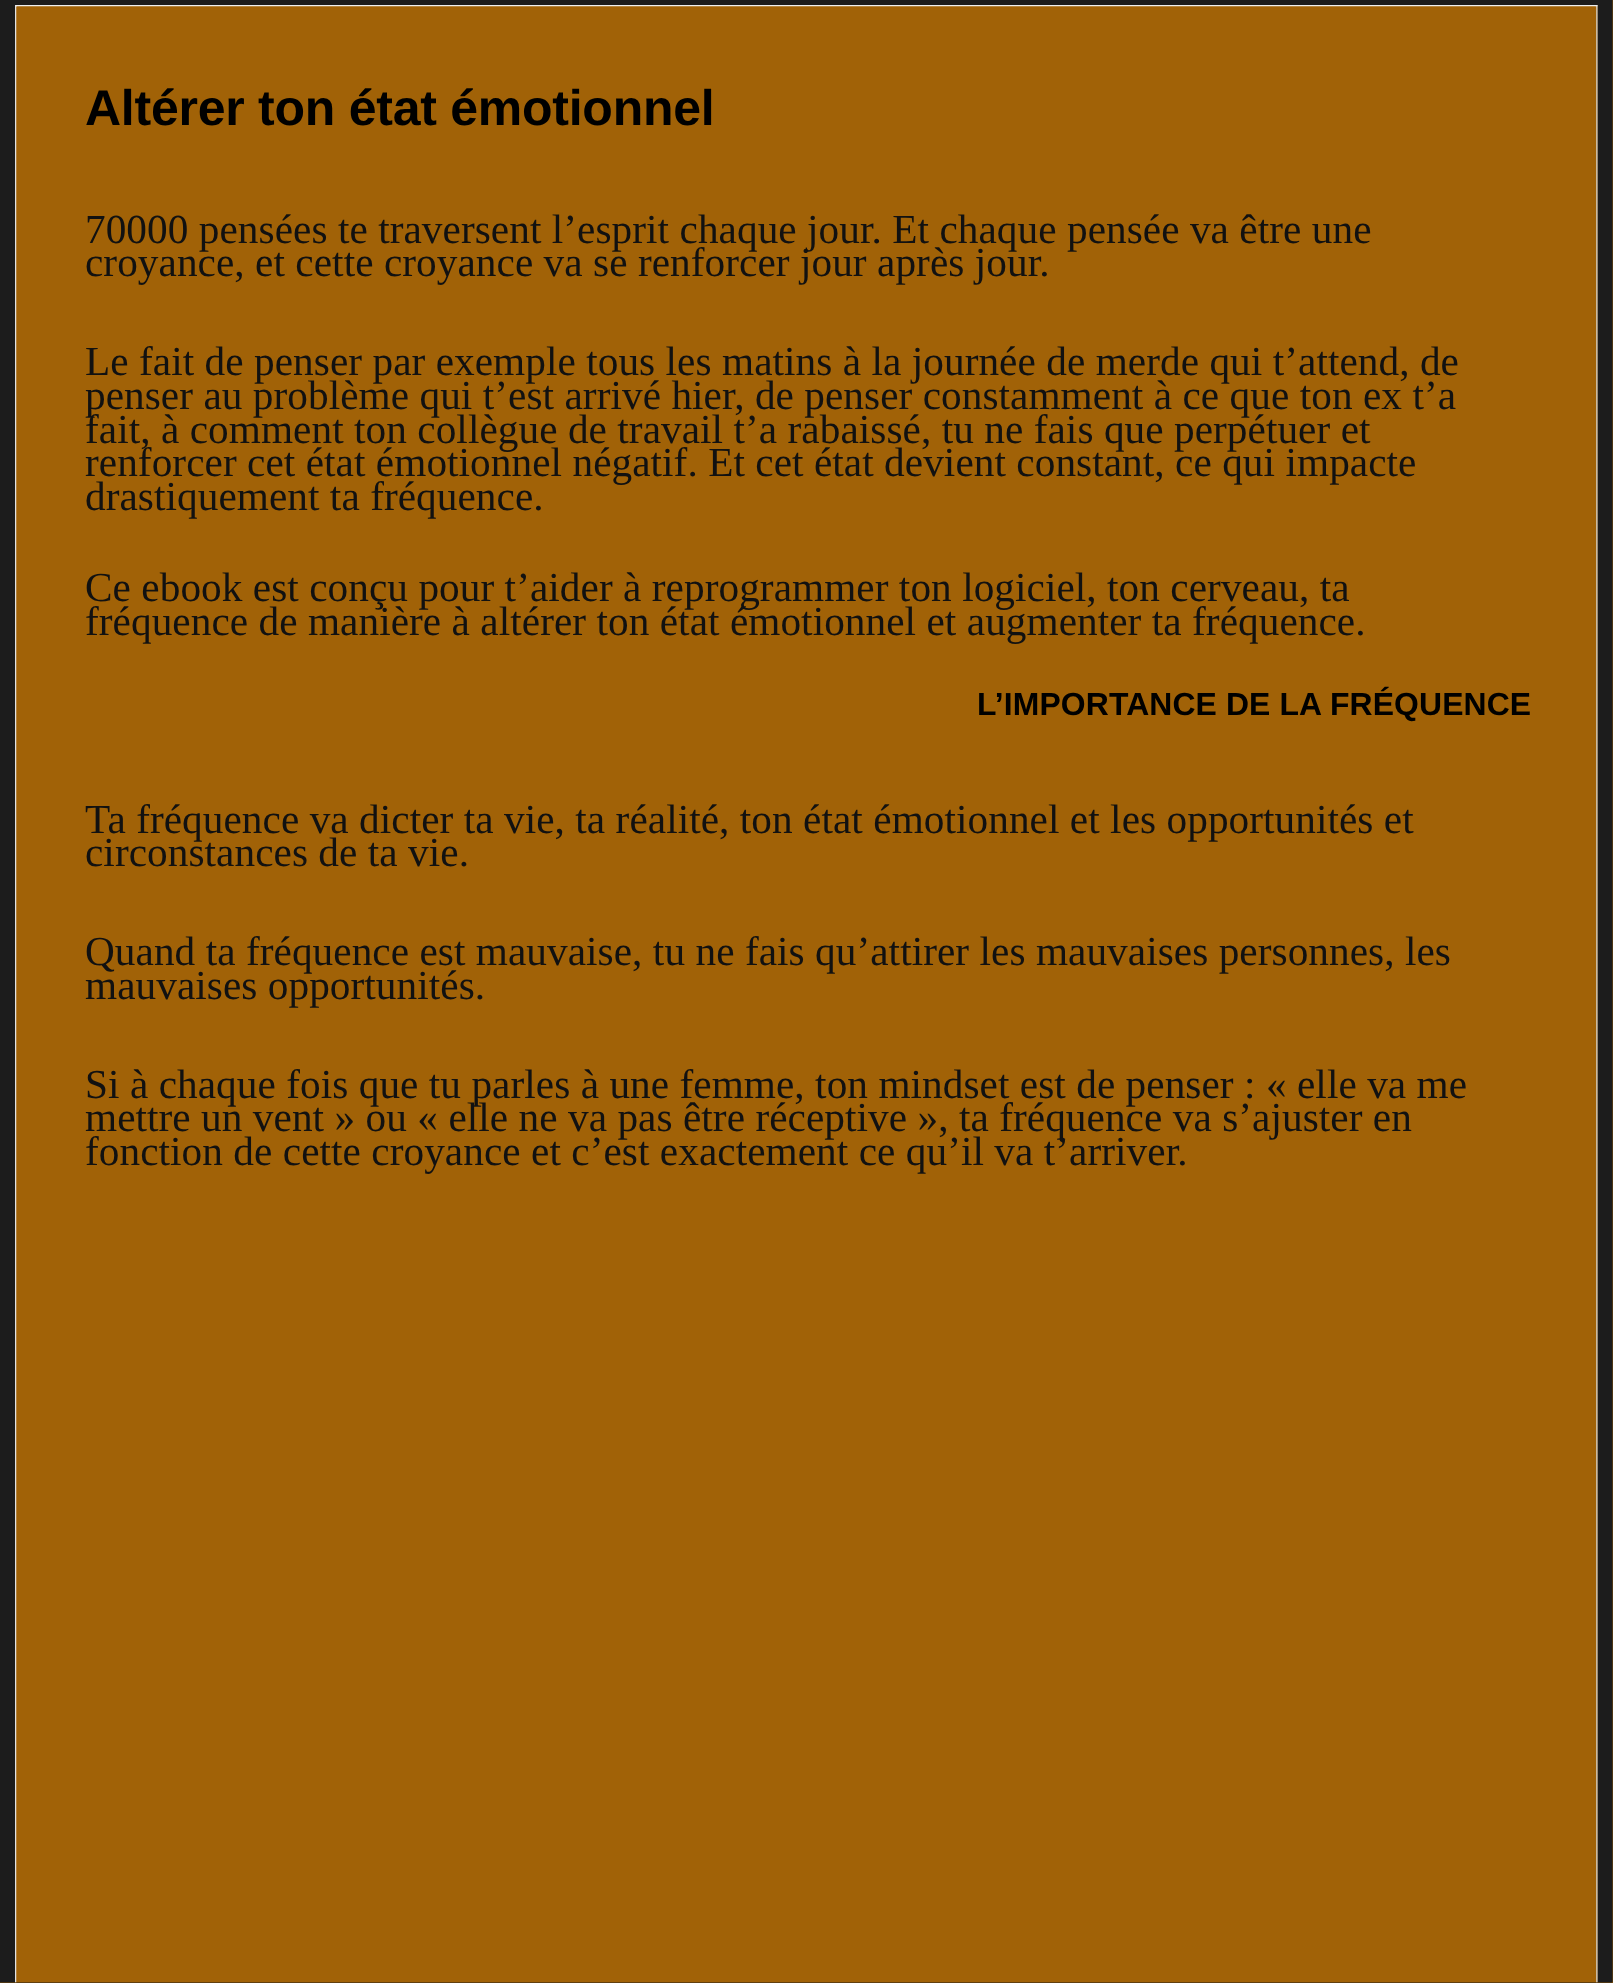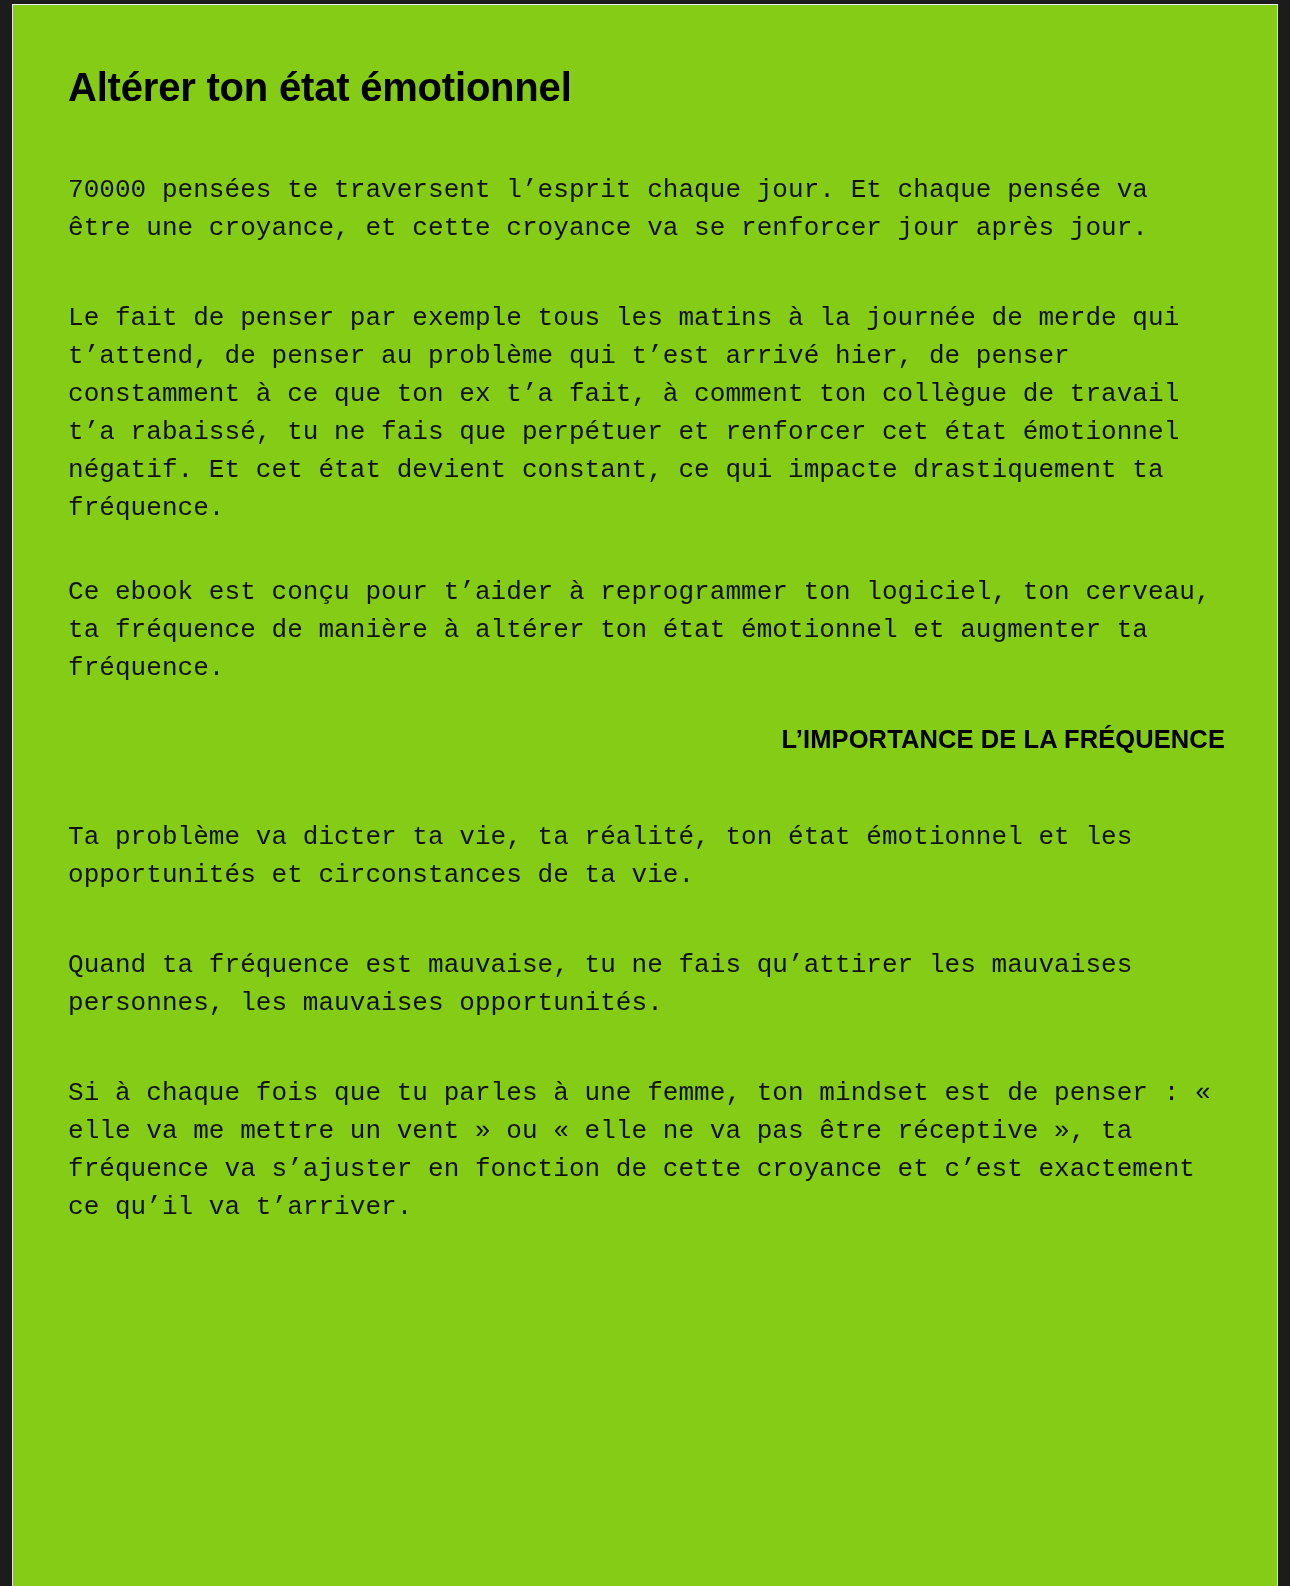--- a/index.html
+++ b/index.html
@@ -23,21 +23,21 @@
     background: #1c1c1c;
     box-sizing: border-box;
   }
 
   .page {
     position: absolute;
     left: 12px;
     top: 4px;
     width: 1266px;
     height: 1582px;
-    background: #84cc16;
+    background: #a16207;
     box-sizing: border-box;
     border-left: 1px solid #e2e2e2;
     border-right: 1px solid #d8d8d8;
     border-top: 1px solid #efefef;
     overflow: hidden;
   }
 
   .page-inner {
     padding: 0 52px 0 55px;
     box-sizing: border-box;
@@ -53,23 +53,23 @@
     line-height: 1.2;
     margin: 0;
     padding-top: 58px;
   }
 
   .body-block {
     margin-top: 60px;
   }
 
   p.para {
-    font-family: Liberation Mono, monospace;
-    font-size: 26px;
-    line-height: 38px;
+    font-family: Liberation Serif, serif;
+    font-size: 33px;
+    line-height: 27px;
     color: #111111;
     margin: 0 0 52px 0;
     letter-spacing: 0.05px;
     max-width: 1145px;
   }
 
   p.para.tight {
     margin-bottom: 46px;
   }
 
@@ -101,21 +101,21 @@
 
         <p class="para">70000 pensées te traversent l’esprit chaque jour. Et chaque pensée va être une croyance, et cette croyance va se renforcer jour après jour.</p>
 
 
         <p class="para tight">Le fait de penser par exemple tous les matins à la journée de merde qui t’attend, de penser au problème qui t’est arrivé hier, de penser constamment à ce que ton ex t’a fait, à comment ton collègue de travail t’a rabaissé, tu ne fais que perpétuer et renforcer cet état émotionnel négatif. Et cet état devient constant, ce qui impacte drastiquement ta fréquence.</p>
 
         <p class="para after-lead">Ce ebook est conçu pour t’aider à reprogrammer ton logiciel, ton cerveau, ta fréquence de manière à altérer ton état émotionnel et augmenter ta fréquence.</p>
 
         <h2 class="subheading">L’IMPORTANCE DE LA FRÉQUENCE</h2>
 
-        <p class="para">Ta problème va dicter ta vie, ta réalité, ton état émotionnel et les opportunités et circonstances de ta vie.</p>
+        <p class="para">Ta fréquence va dicter ta vie, ta réalité, ton état émotionnel et les opportunités et circonstances de ta vie.</p>
 
         <p class="para">Quand ta fréquence est mauvaise, tu ne fais qu’attirer les mauvaises personnes, les mauvaises opportunités.</p>
 
 
         <p class="para">Si à chaque fois que tu parles à une femme, ton mindset est de penser : « elle va me mettre un vent » ou « elle ne va pas être réceptive », ta fréquence va s’ajuster en fonction de cette croyance et c’est exactement ce qu’il va t’arriver.</p>
 
       </div>
     </div>
   </div>
 </div>

